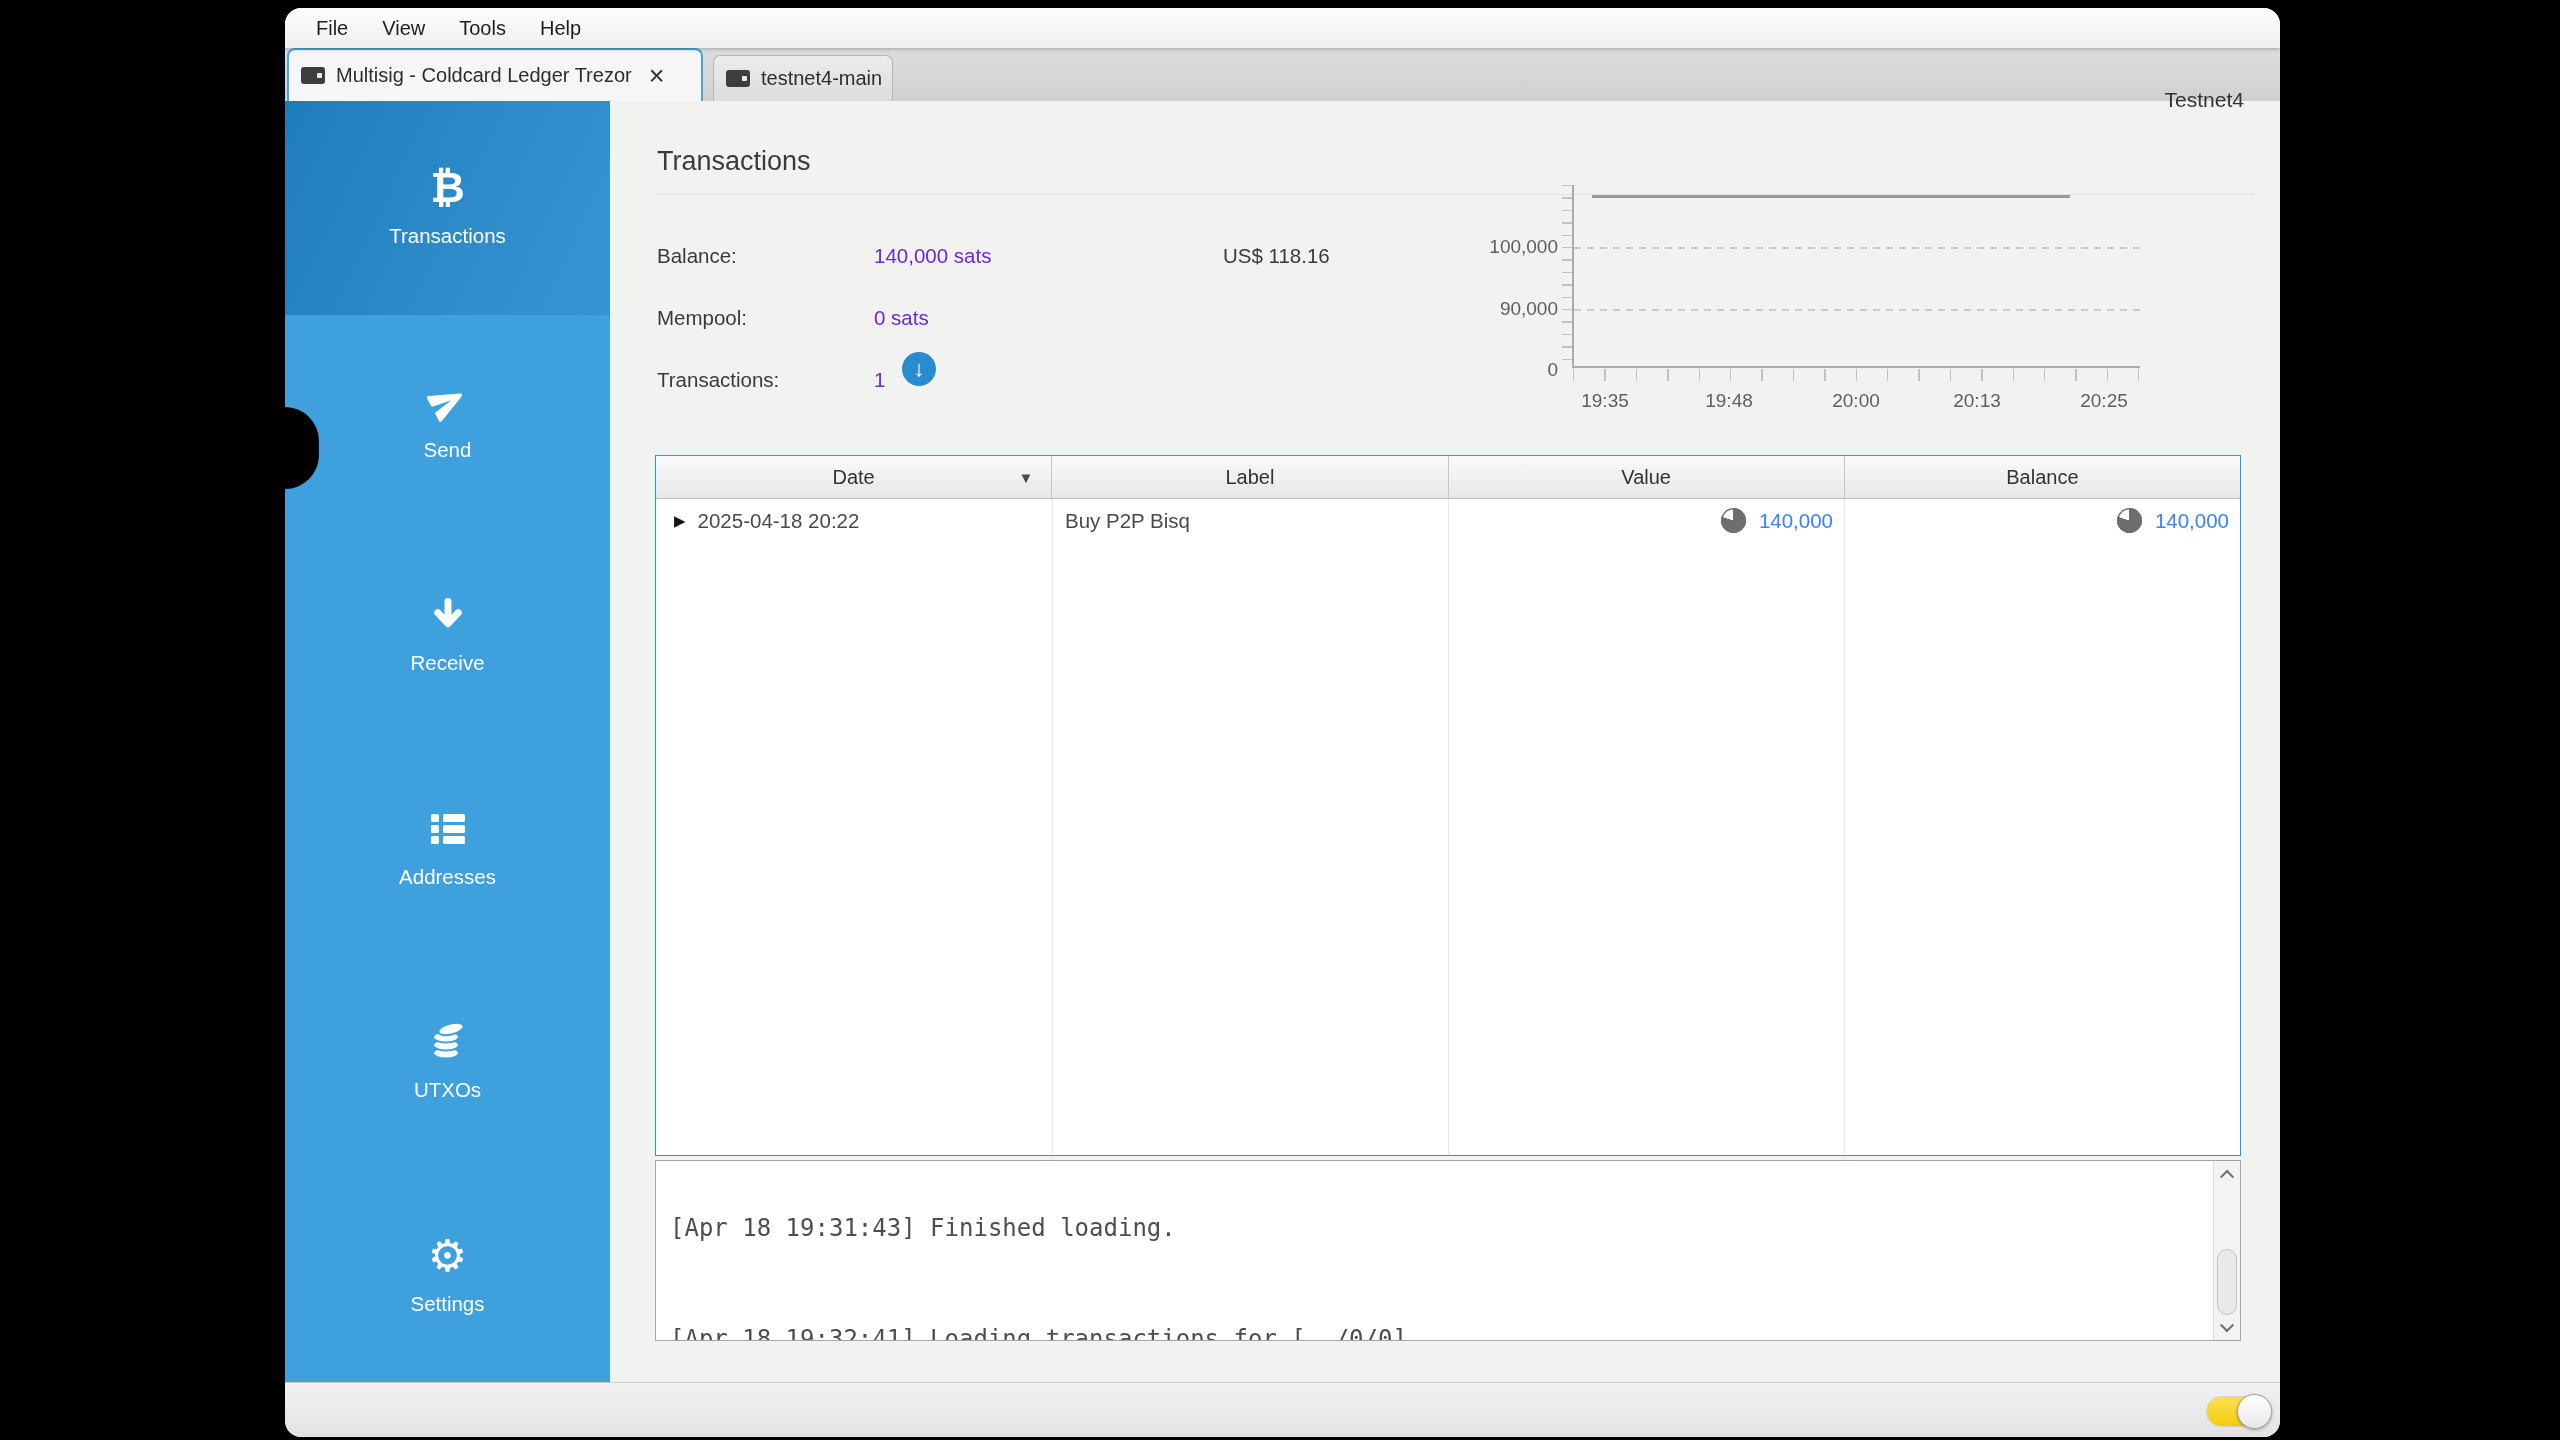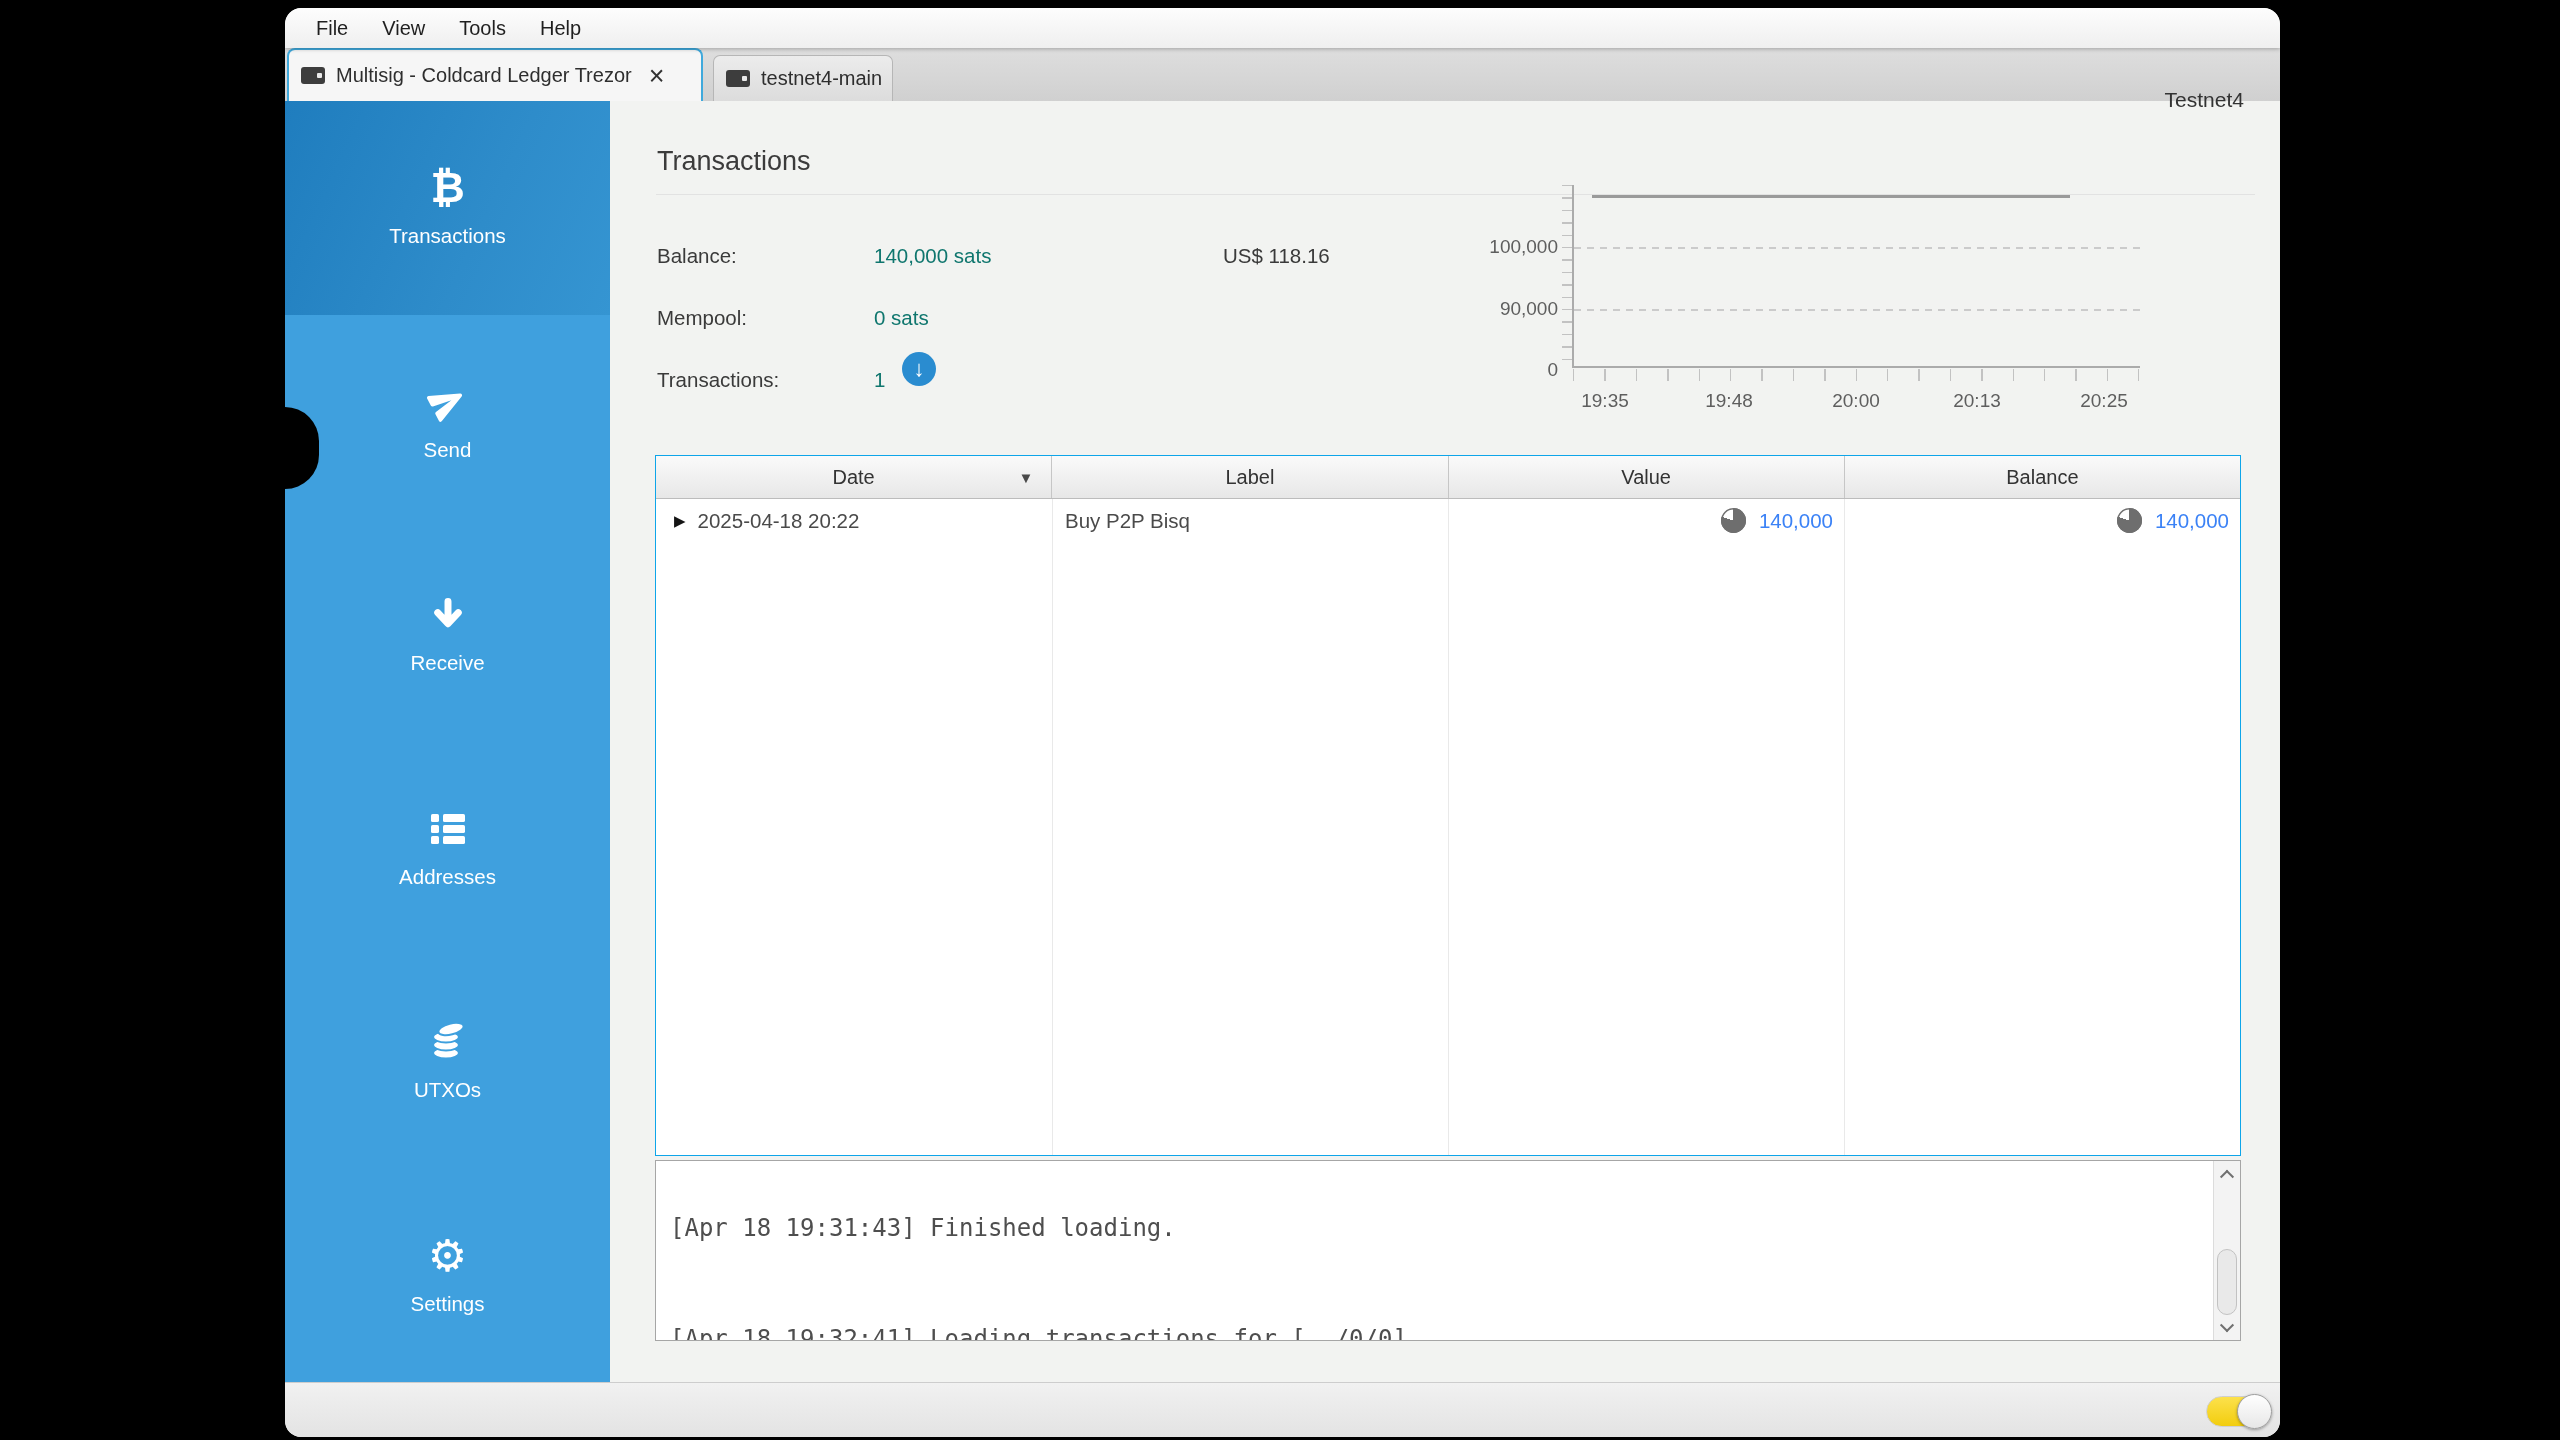--- a/index.html
+++ b/index.html
@@ -48,21 +48,21 @@
   .btc-glyph { font-size:42px; font-weight:bold; color:#fff; line-height:42px; }
   .gear-glyph { font-size:44px; color:#fff; line-height:44px; }
 
   .black-notch { position:absolute; left:0; top:399px; width:34px; height:82px;
                  background:#000; border-radius:0 44px 44px 0; z-index:4; }
 
   
   .page-title { position:absolute; left:372px; top:138px; font-size:27px; color:#3b3b3b; }
   .title-rule { position:absolute; left:371px; top:186px; width:1599px; height:1px; background:#e2e2e2; }
   .stat-label { position:absolute; left:372px; font-size:20.5px; color:#3a3a3a; }
-  .stat-value { position:absolute; left:589px; font-size:20.5px; color:#0f766e; }
+  .stat-value { position:absolute; left:589px; font-size:20.5px; color:#6d28d9; }
   .stat-fiat  { position:absolute; left:938px; font-size:20.5px; color:#3a3a3a; }
   .incoming-icon { position:absolute; left:617px; top:344px; width:34px; height:34px;
                    border-radius:50%; background:#2A8CD0; color:#fff;
                    display:flex; align-items:center; justify-content:center;
                    font-size:22px; font-weight:bold; }
 
   
   .plot { position:absolute; left:1287px; top:177px; width:568px; height:183px;
           border-left:2px solid #ababab; border-bottom:2px solid #ababab; }
   .balance-line { position:absolute; left:1307px; top:187px; width:478px; height:2.5px; background:#9a9a9a; }

